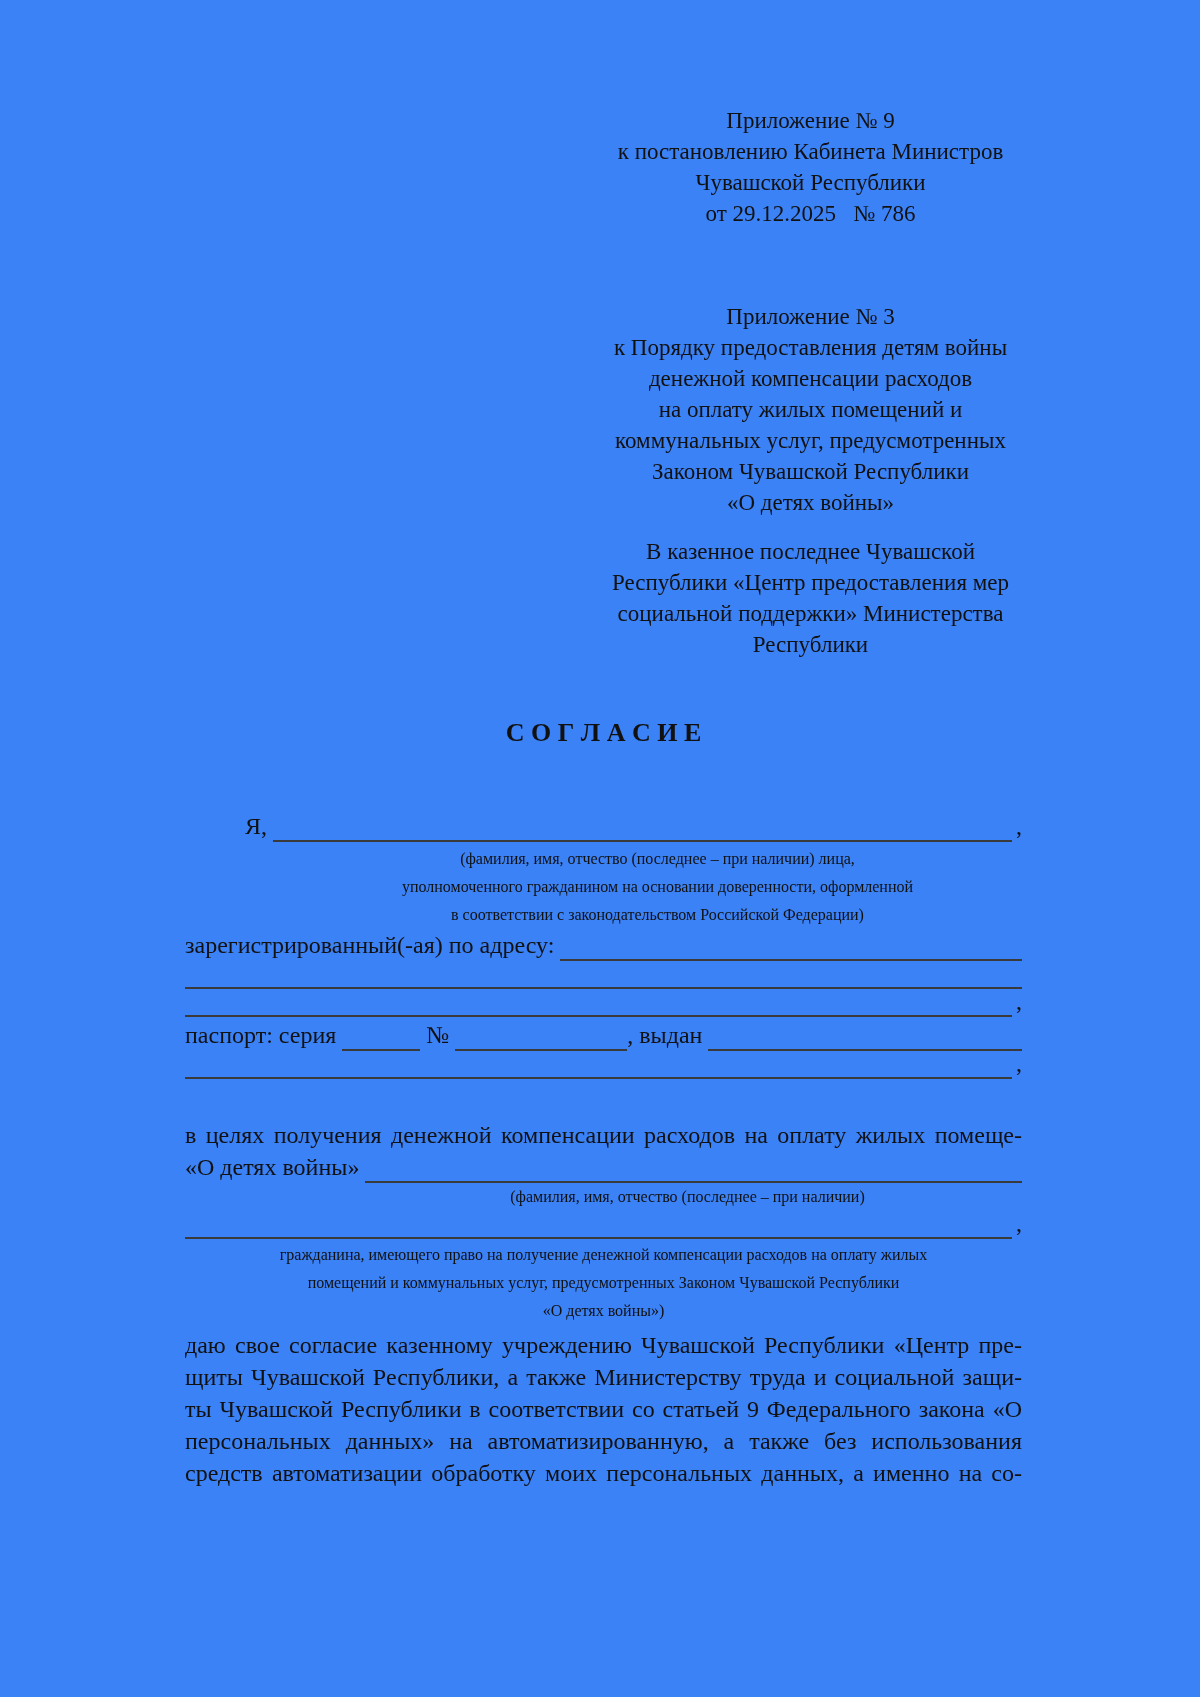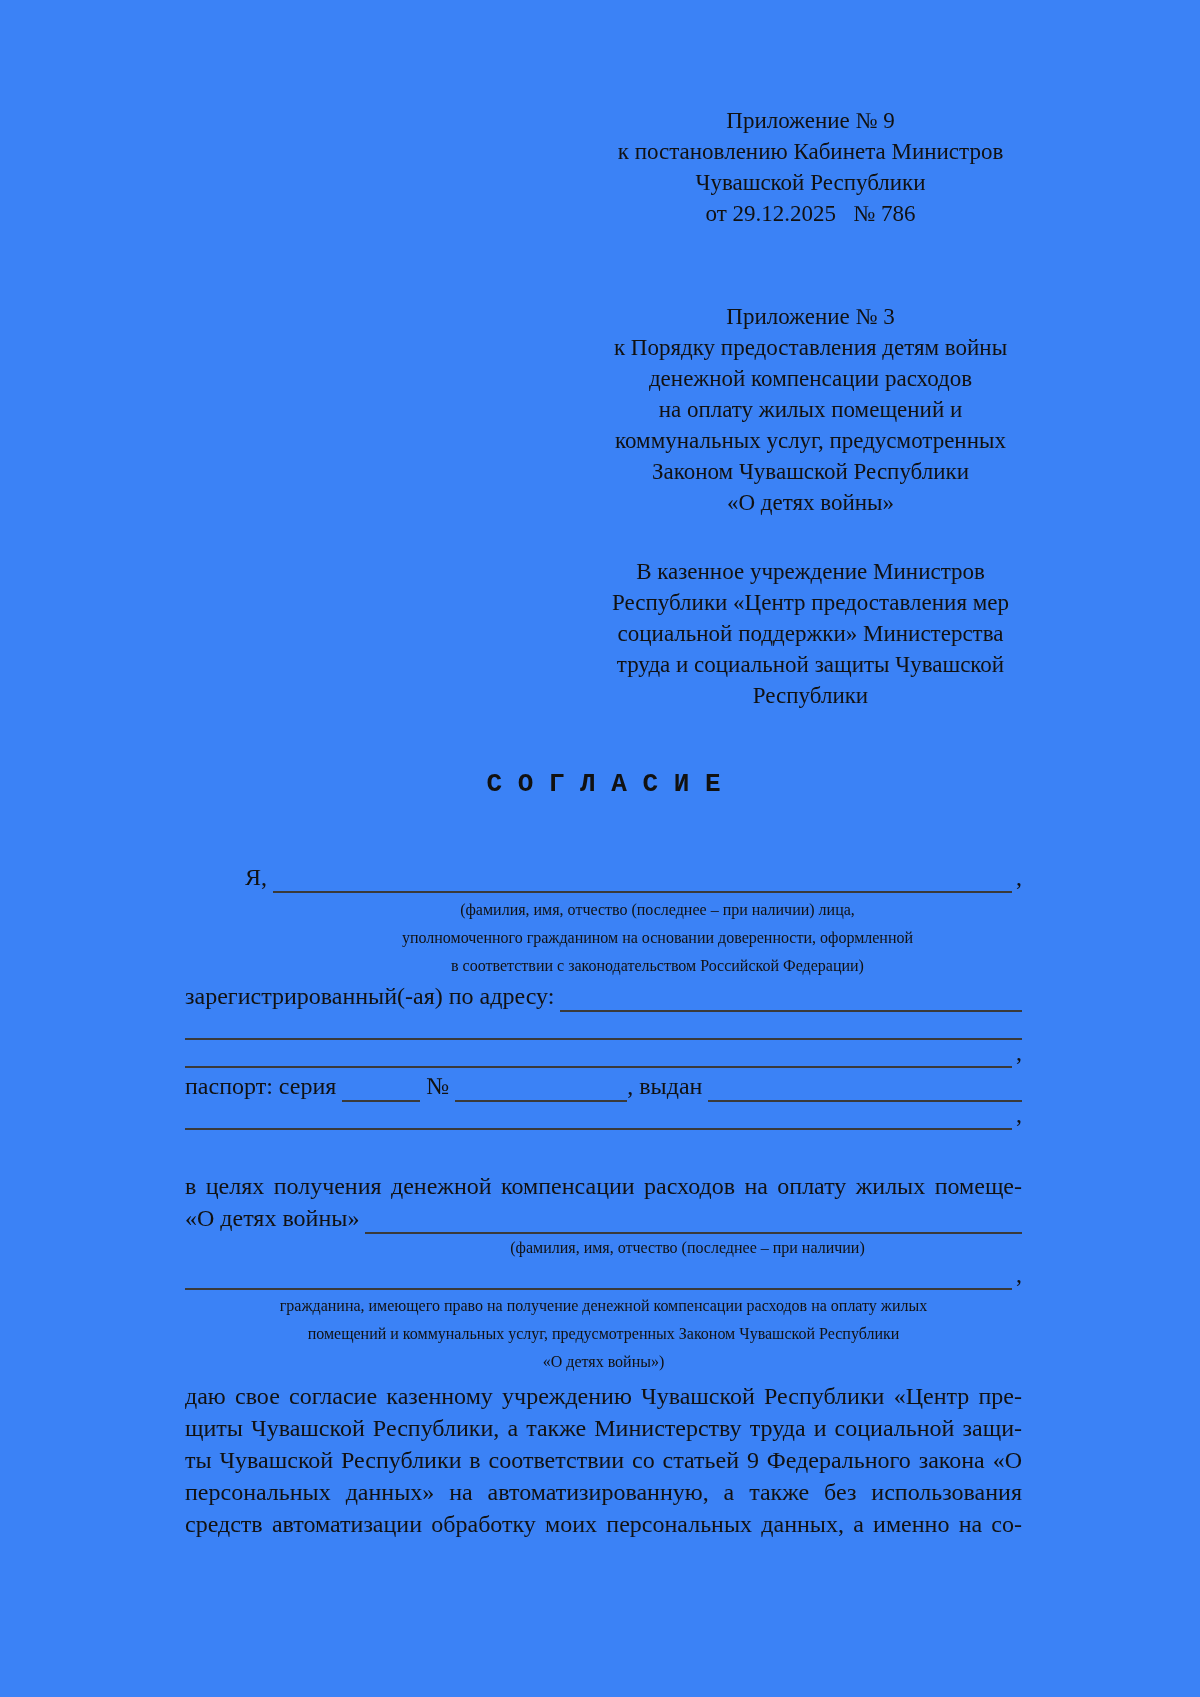--- a/index.html
+++ b/index.html
@@ -14,36 +14,35 @@
   
   .hdr {
     padding-top:105px;
     margin-left:558px;
     width:505px;
     text-align:center;
     font-size:23px;
     line-height:31px;
   }
   .hblock-1 { margin-bottom:72px; }
-  .hblock-2 { margin-bottom:38px; }
+  .hblock-2 { margin-bottom:18px; }
 
   
   .content {
     margin-left:185px;
     width:837px;
     font-size:24px;
     line-height:32px;
   }
   .title-wrap {
     margin-top:56px;
     text-align:center;
     font-weight:bold;
     font-size:26px;
     line-height:34px;
-    font-family:Liberation Mono, monospace;
   }
   .form { margin-top:60px; }
 
   .frow { display:flex; align-items:flex-end; }
   .lbl { flex:0 0 auto; white-space:pre; }
   .blank {
     flex:1 1 auto;
     border-bottom:2px solid #3a3a3a;
     height:27px;
   }
@@ -78,24 +77,23 @@
     <div class="hblock-2">
       <div>Приложение № 3</div>
       <div>к Порядку предоставления детям войны</div>
       <div>денежной компенсации расходов</div>
       <div>на оплату жилых помещений и</div>
       <div>коммунальных услуг, предусмотренных</div>
       <div>Законом Чувашской Республики</div>
       <div>«О детях войны»</div>
     </div>
     <div class="hblock-3">
-      <div>В казенное учреждение Министров</div>
+      <div>В казенное последнее Чувашской</div>
       <div>Республики «Центр предоставления мер</div>
       <div>социальной поддержки» Министерства</div>
-      <div>труда и социальной защиты Чувашской</div>
       <div>Республики</div>
     </div>
   </div>
 
   <div class="content">
 
     <div class="title-wrap">
       <div>С О Г Л А С И Е</div>
     </div>
 

